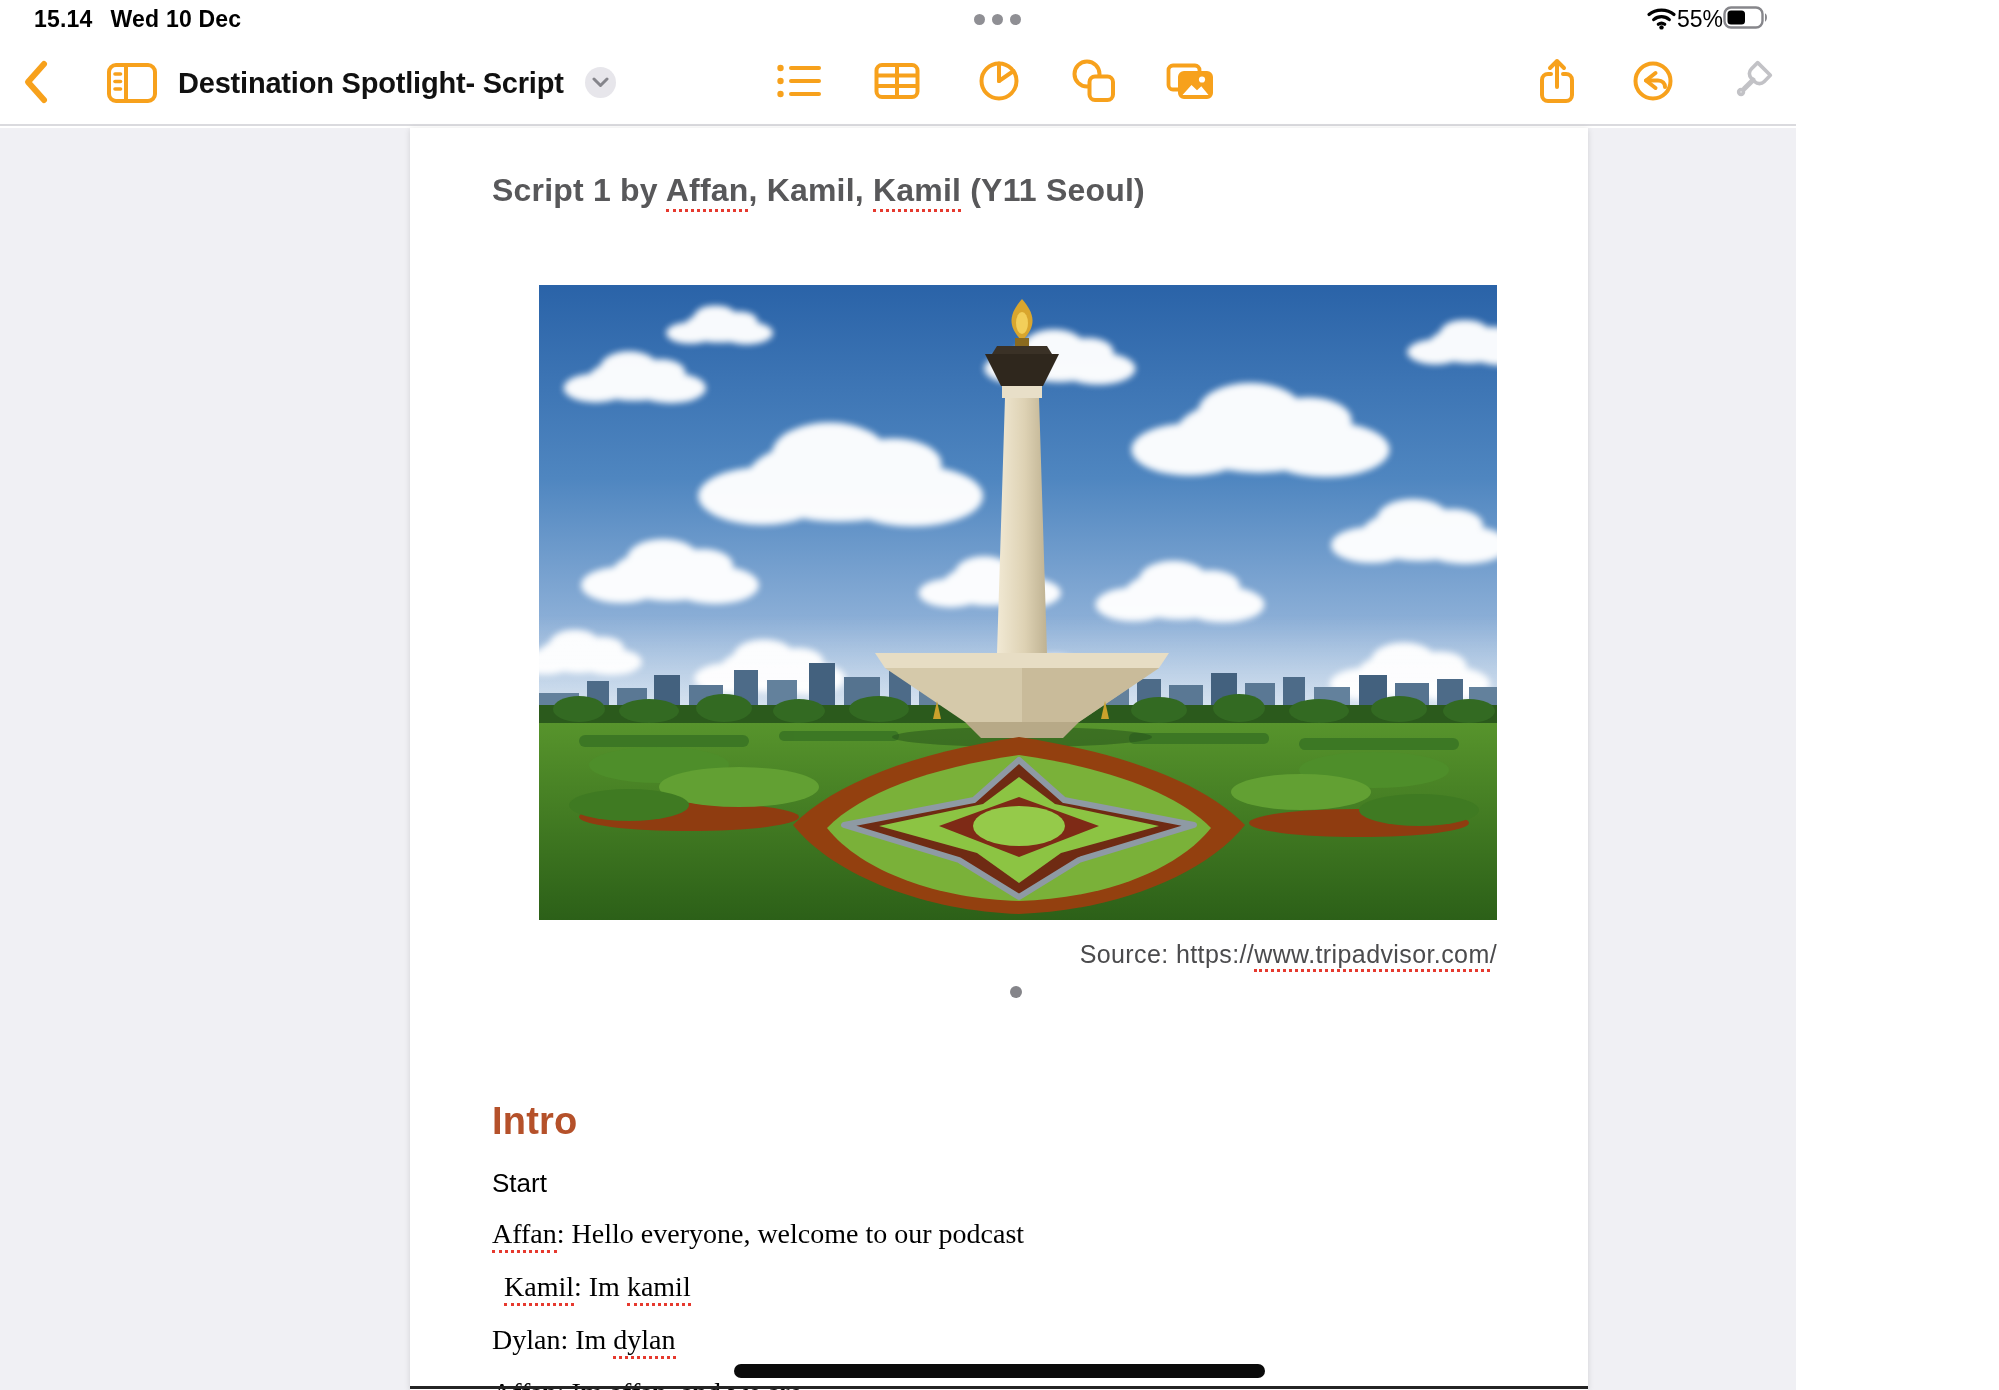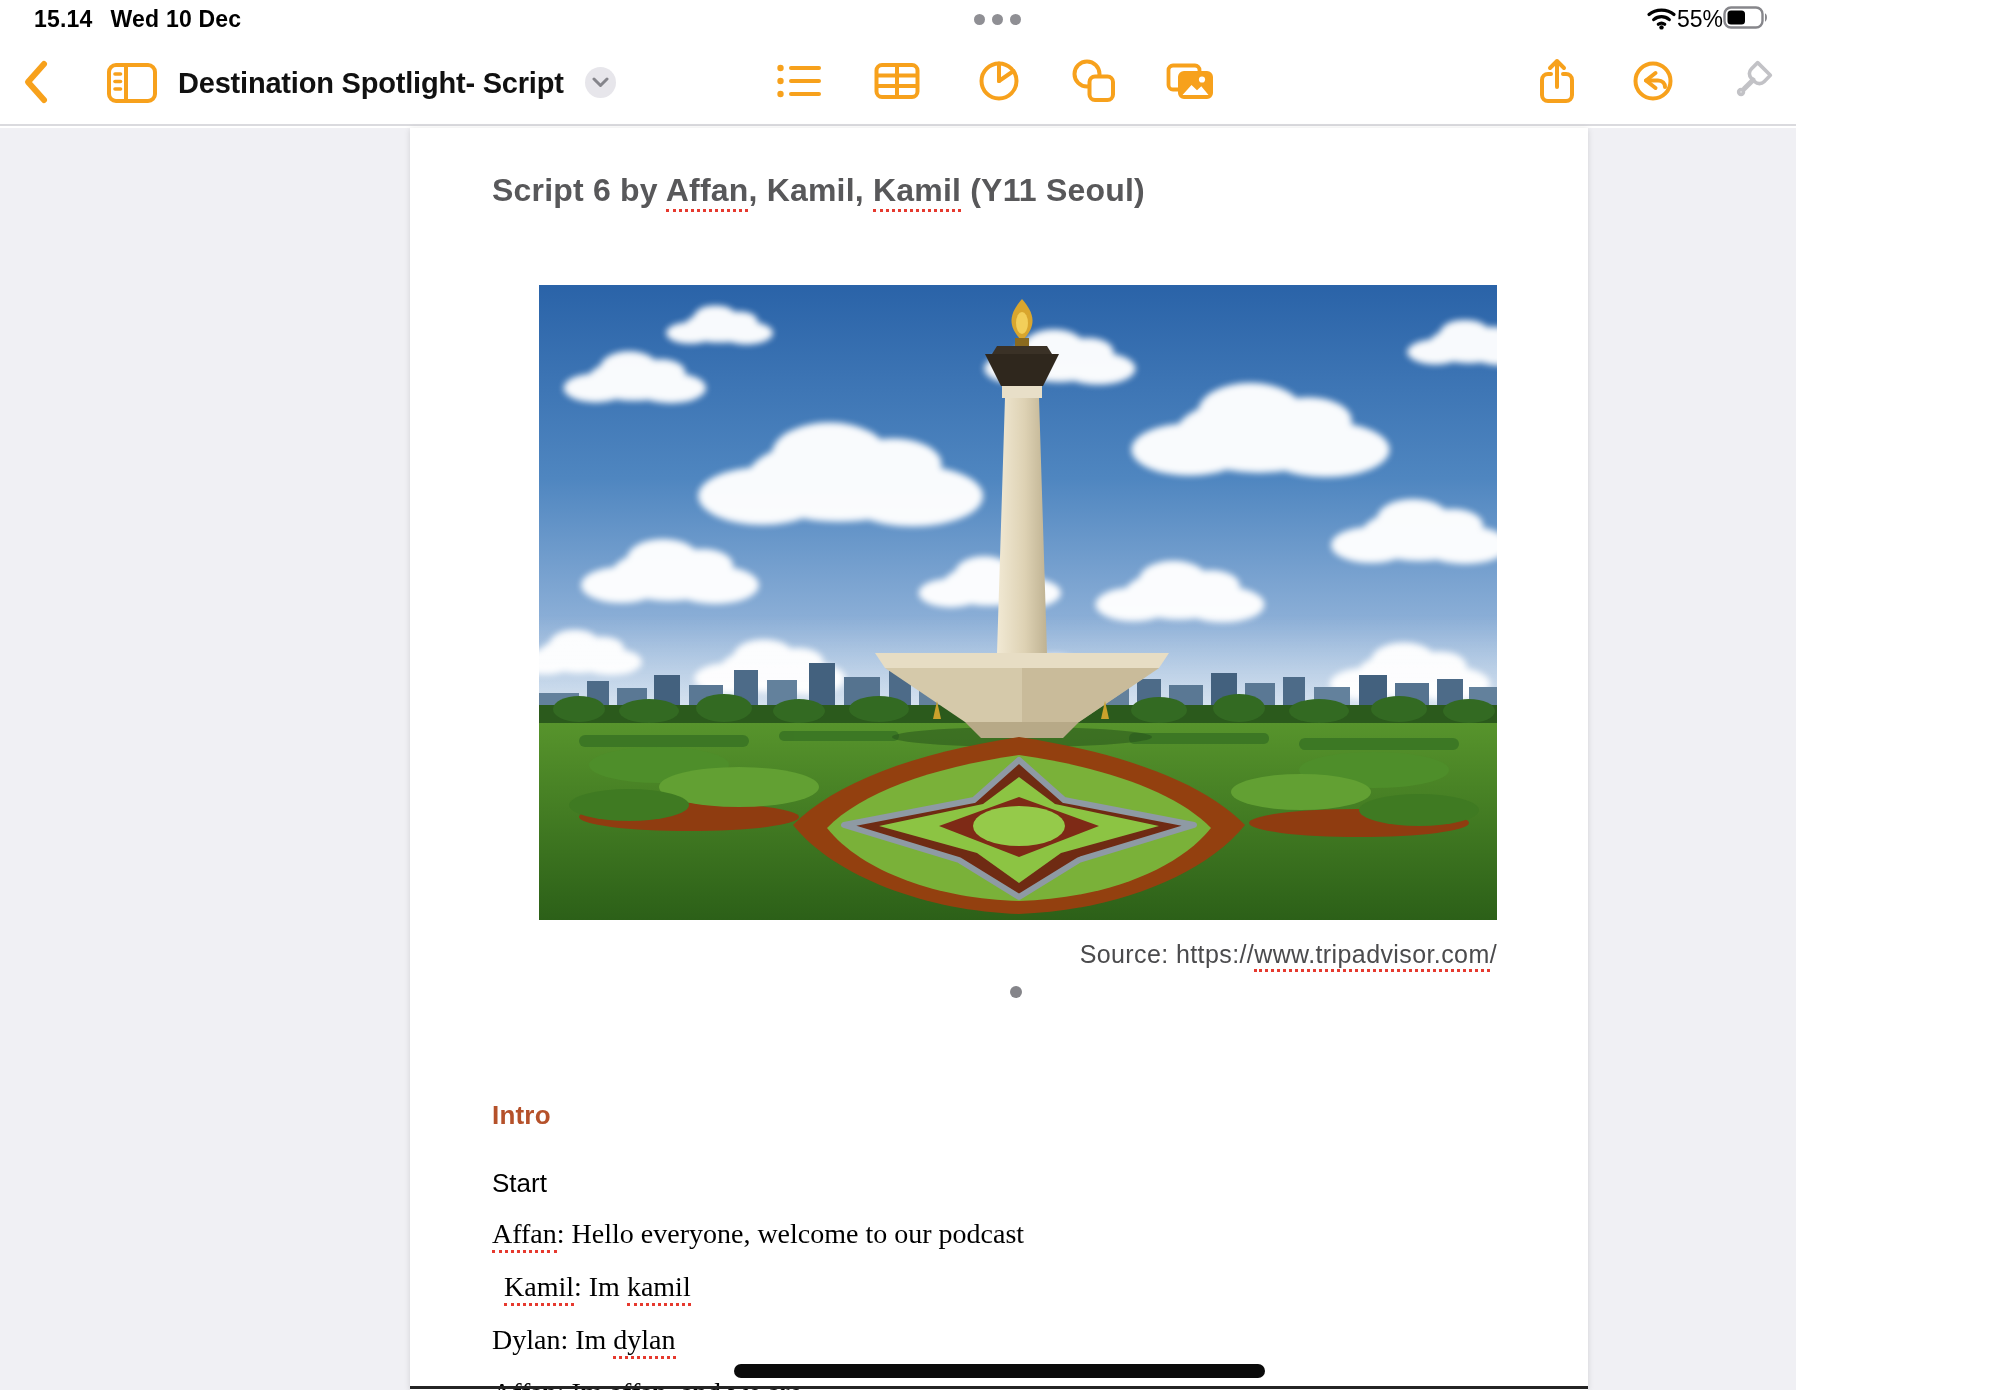--- a/index.html
+++ b/index.html
@@ -36,21 +36,21 @@
           box-shadow:0 1px 6px rgba(0,0,0,.13); overflow:hidden; }
 
   .doc-title { position:absolute; left:82px; top:44px; font-size:32px; font-weight:700; color:#58585a;
                letter-spacing:.2px; white-space:nowrap; }
   .photo { position:absolute; left:129px; top:157px; width:958px; height:635px; }
   .photo svg { display:block; width:958px; height:635px; }
   .caption { position:absolute; left:129px; top:812px; width:958px; text-align:right; font-size:25px;
              color:#4b4b4d; letter-spacing:.4px; }
   .anchor-dot { position:absolute; left:600px; top:858px; width:12px; height:12px; border-radius:50%; background:#85858a; }
 
-  .intro { position:absolute; left:82px; top:972px; font-size:26px; font-weight:700; color:#b5512a; letter-spacing:.2px; }
+  .intro { position:absolute; left:82px; top:972px; font-size:38px; font-weight:700; color:#b5512a; letter-spacing:.2px; }
   .start { position:absolute; left:82px; top:1040px; font-size:26px; color:#000; }
   .bodyline { position:absolute; left:82px; font-family:"Liberation Serif", serif; font-size:28px; color:#000; white-space:nowrap; }
   .l1 { top:1090px; } .l2 { top:1143px;margin-left:12px; } .l3 { top:1196px; } .l4 { top:1249px; }
   .kb-edge { position:absolute; left:0; top:1258px; width:100%; height:3px; background:#242424; }
 
   .sp { border-bottom:3px dotted #e6392e; padding-bottom:1px; }
 
   .home-indicator { position:absolute; left:734px; top:1364px; width:531px; height:14px; border-radius:8px;
                     background:#0a0a0a; z-index:40; }
 </style>
@@ -191,21 +191,21 @@
         <ellipse cx="29.5" cy="39" rx="11" ry="7.6" fill="#F7A11C"></ellipse>
         <circle cx="29.5" cy="39" r="3.4" fill="#fff"></circle>
         <circle cx="29.5" cy="39" r="1.6" fill="#F7A11C"></circle>
       </svg>
     </span>
   </div>
 
   <div class="canvas">
     <div class="page">
 
-      <h2 class="doc-title"><span>Script 6 by </span><span class="sp">Affan</span><span>, Kamil, </span><span class="sp">Kamil</span><span> (Y11 Seoul)</span></h2>
+      <h2 class="doc-title"><span>Script 1 by </span><span class="sp">Affan</span><span>, Kamil, </span><span class="sp">Kamil</span><span> (Y11 Seoul)</span></h2>
 
       <div class="photo">
         <svg viewBox="0 0 958 635" preserveAspectRatio="none">
           <defs>
             <linearGradient id="sky" x1="0" y1="0" x2="0" y2="1">
               <stop offset="0" stop-color="#2a63a8"></stop>
                 <stop offset="0.45" stop-color="#4f86c0"></stop>
               <stop offset="0.8" stop-color="#8fb1d8"></stop>
                 <stop offset="1" stop-color="#b7cde4"></stop>
             </linearGradient>

